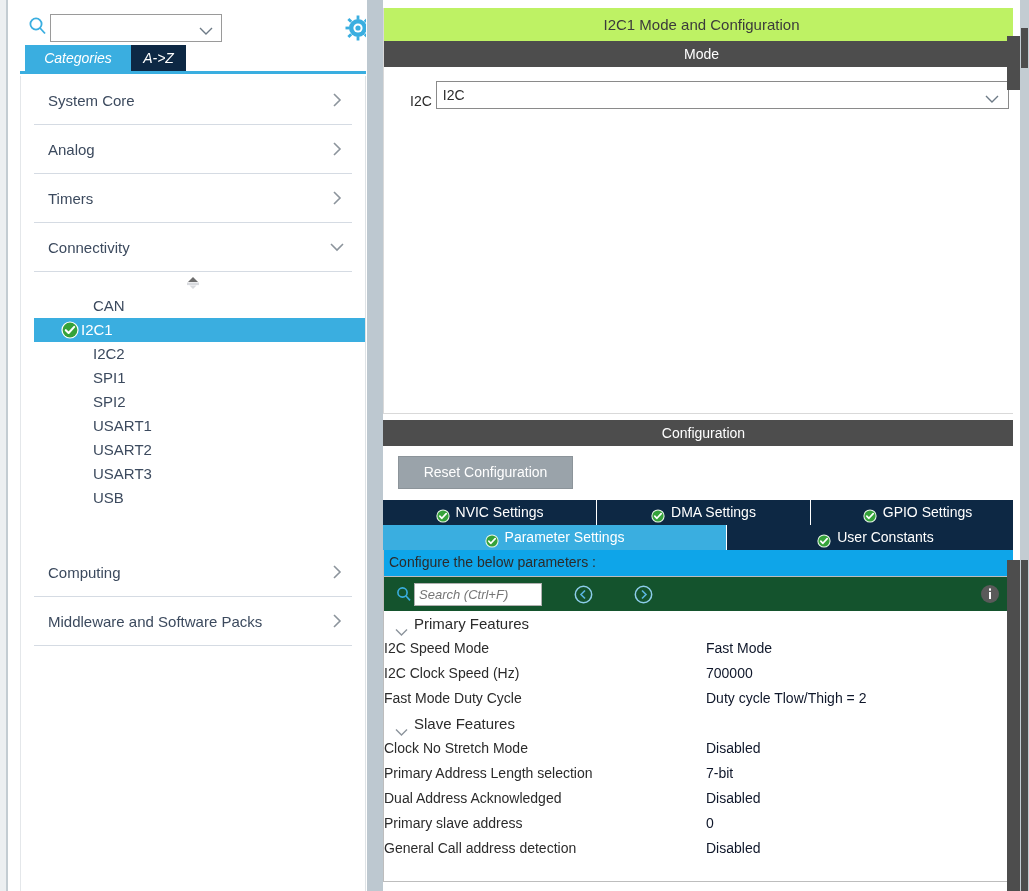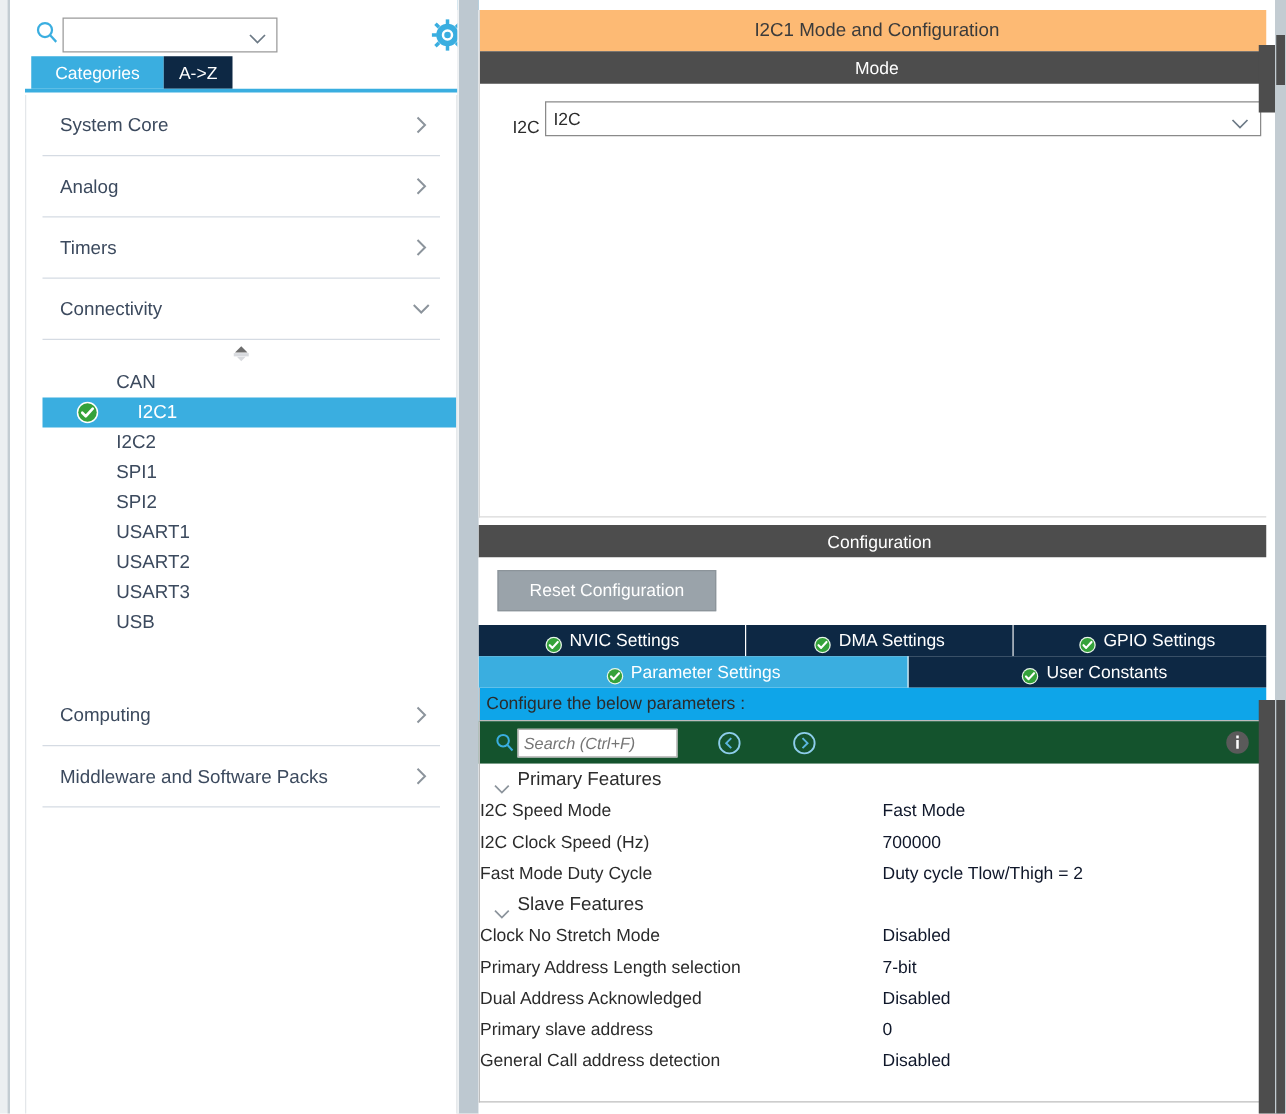--- a/index.html
+++ b/index.html
@@ -45,21 +45,21 @@
     border:1px solid #9a9a9a; background:#ffffff;
   }
   .combo-chev {
     position:absolute; right:8px; top:8px; width:14px; height:10px;
   }
   .gear-btn {
     position:absolute; left:325px; top:7px; width:26px; height:26px;
   }
 
   
-  .cat-tabs { position:absolute; left:20px; top:45px; width:346px; height:26px; }
+  .cat-tabs { position:absolute; left:20px; top:45px; width:346px; height:26px;font-style:italic; }
   .cat-tab {
     position:absolute; top:0; height:26px; line-height:26px;
     text-align:center; color:#ffffff; font-size:14px; cursor:pointer;
   }
   .cat-tab.categories { left:5px; width:106px; background:#3aaee0; }
   .cat-tab.az        { left:111px; width:55px; background:#0d2844; }
   .cat-underline {
     position:absolute; left:0; top:26px; width:346px; height:3px; background:#3aaee0;
   }
 
@@ -87,21 +87,21 @@
     width:18px; height:14px;
   }
 
   .periph-list { padding:0 0 0 0; }
   .periph {
     position:relative; height:24px; line-height:24px;
     font-size:15px; color:#3c4a5e; padding-left:72px; cursor:pointer;
   }
   .periph.selected {
     background:#3aaee0; color:#ffffff;
-    margin-left:13px; padding-left:76px;
+    margin-left:13px; padding-left:47px;
   }
   .periph .okmark {
     position:absolute; left:40px; top:3px; width:18px; height:18px;
   }
   .periph.selected .okmark { left:27px; }
 
   .spacer-after-list { height:38px; }
 
   
   .splitter {
@@ -116,21 +116,21 @@
   .right-panel {
     position:absolute; left:383px; top:0; width:646px; height:891px; background:#ffffff;
   }
 
   .mode-card {
     position:absolute; left:0; top:8px; width:637px; height:406px;
     background:#ffffff; border:1px solid #d9d9d9; border-top:none;
   }
   .panel-title {
     height:33px; line-height:33px; text-align:center;
-    font-size:15px; color:#3b3b3b; background:#fdba74;
+    font-size:15px; color:#3b3b3b; background:#bef264;
   }
   .section-bar {
     height:26px; line-height:26px; text-align:center;
     background:#4d4d4d; color:#ffffff; font-size:14px;
   }
   .mode-body { padding:14px 10px 0 26px; }
   .mode-line { display:flex; align-items:flex-end; }
   .mode-label { font-size:14px; color:#2b2b2b; margin-right:4px; }
   .mode-select {
     position:relative; flex:1; height:28px; border:1px solid #8a8a8a;

